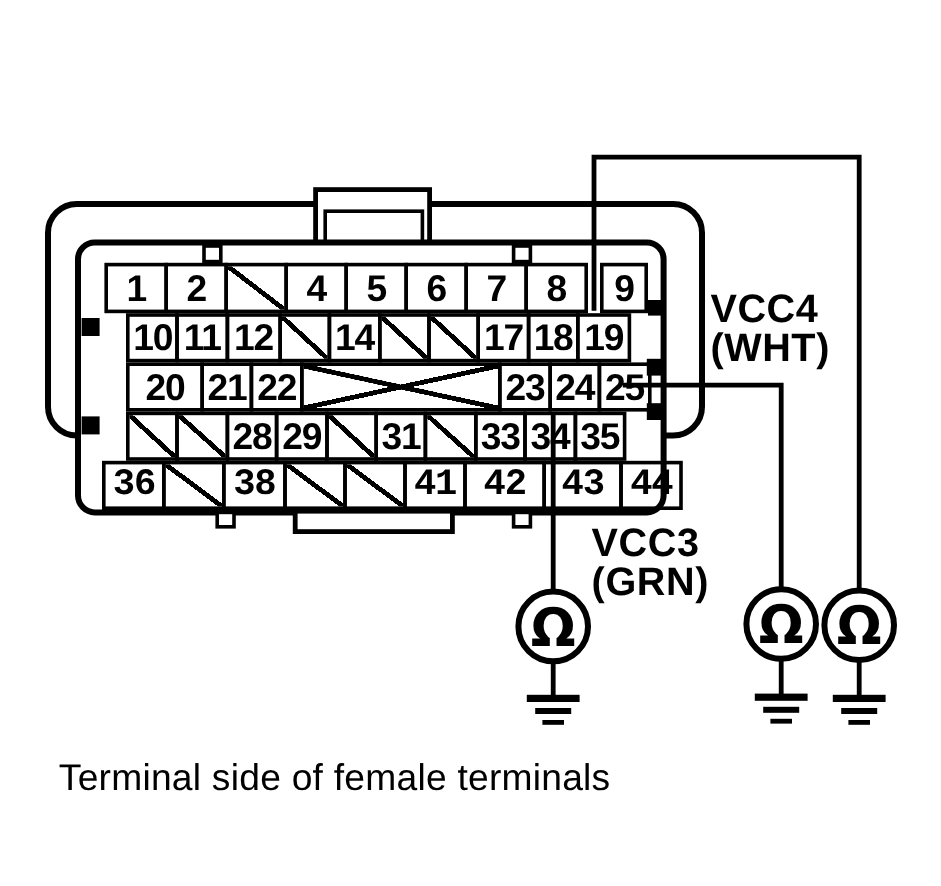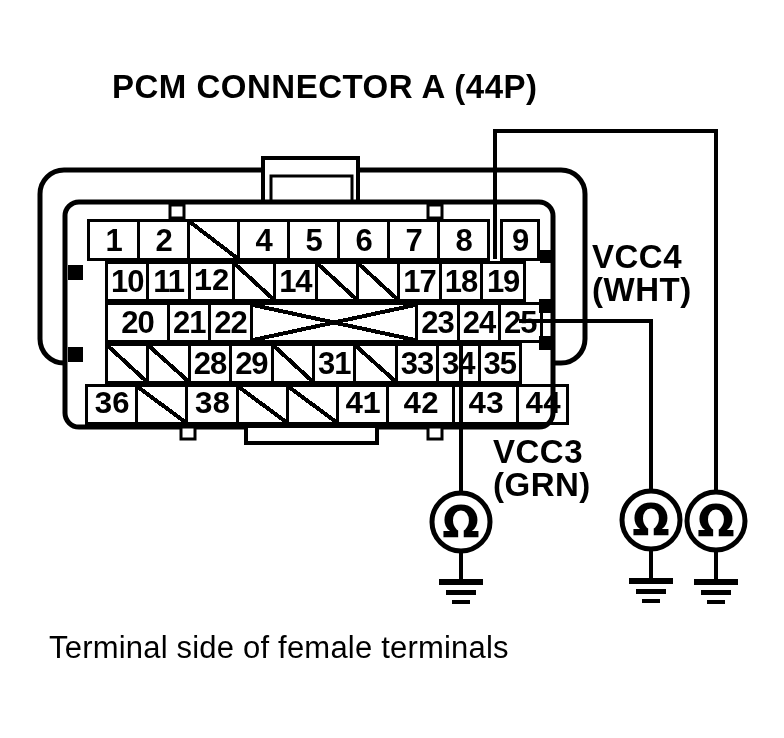--- a/index.html
+++ b/index.html
@@ -68,21 +68,21 @@
         <div class="cell pin" style="width: 53px; margin-left: -3px;">4</div>
         <div class="cell pin" style="width: 53px; margin-left: -3px;">5</div>
         <div class="cell pin" style="width: 53px; margin-left: -3px;">6</div>
         <div class="cell pin" style="width: 53px; margin-left: -3px;">7</div>
         <div class="cell pin" style="width: 53px; margin-left: -3px;">8</div>
         <div class="cell pin" style="width: 40px; margin-left: 10px;">9</div>
       </div>
       <div class="pin-row" style="top: 261px; left: 105px; height: 41px;">
         <div class="cell pin" style="width: 44.4px;">10</div>
         <div class="cell pin" style="width: 44.4px; margin-left: -3px;">11</div>
-        <div class="cell pin" style="width: 47px; margin-left: -3px; font-family: Liberation Mono, monospace;">12</div>
+        <div class="cell pin" style="width: 47px; margin-left: -3px;">12</div>
         <div class="cell slash" style="width: 44.4px; margin-left: -3px;"></div>
         <div class="cell pin" style="width: 44.4px; margin-left: -3px;">14</div>
         <div class="cell slash" style="width: 44.4px; margin-left: -3px;"></div>
         <div class="cell slash" style="width: 44.4px; margin-left: -3px;"></div>
         <div class="cell pin" style="width: 44.4px; margin-left: -3px;">17</div>
         <div class="cell pin" style="width: 44.4px; margin-left: -3px;">18</div>
         <div class="cell pin" style="width: 46px; margin-left: -3px;">19</div>
       </div>
       <div class="pin-row" style="top: 302px; left: 105px; height: 41px;">
         <div class="cell pin" style="width: 65px;">20</div>
@@ -144,17 +144,16 @@
     <circle cx="716" cy="521" r="29" fill="#fff" stroke="#000" stroke-width="5"></circle>
     <text x="716" y="537" text-anchor="middle" font-family="DejaVu Sans, sans-serif" font-size="44" font-weight="bold" fill="#000">Ω</text>
     <line x1="716" y1="550" x2="716" y2="580" stroke="#000" stroke-width="4"></line>
     <g>
       <rect x="694" y="579" width="44" height="6" fill="#000"></rect>
       <rect x="701" y="590" width="30" height="5" fill="#000"></rect>
       <rect x="707" y="600" width="18" height="4" fill="#000"></rect>
     </g>
   </svg>
 
-  <div class="lbl" id="title-label">PCM CONNECTOR A (44P)</div>
   <div class="lbl" id="vcc4-label"><span>VCC4</span><br><span>(WHT)</span></div>
   <div class="lbl" id="vcc3-label"><span>VCC3</span><br><span>(GRN)</span></div>
   <div class="lbl" id="caption-label">Terminal side of female terminals</div>
 </div>
 
 </body></html>

